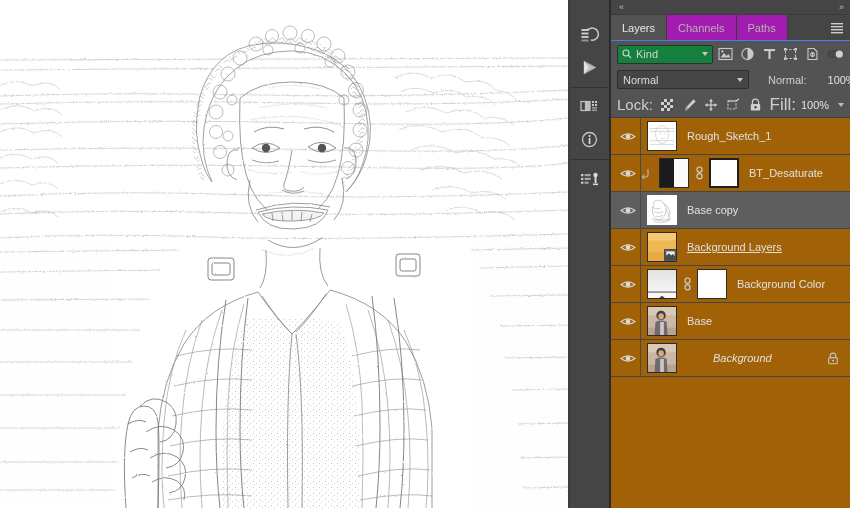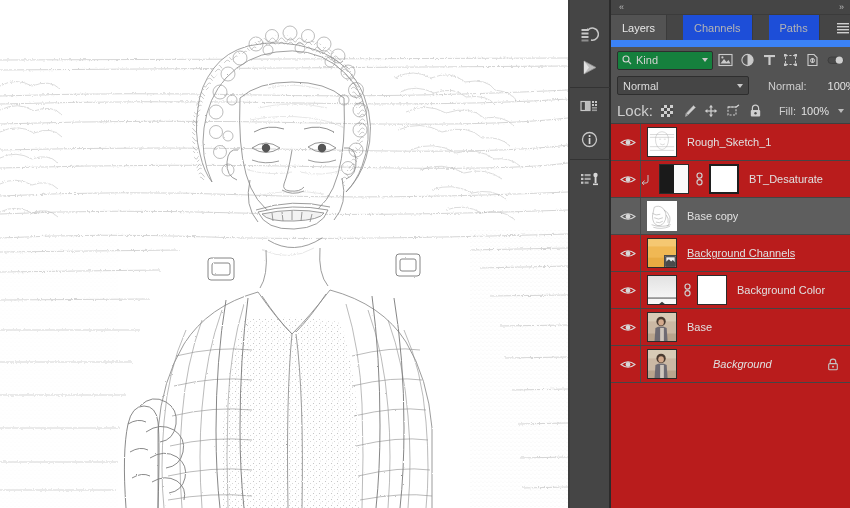--- a/index.html
+++ b/index.html
@@ -49,26 +49,25 @@
   .panel-collapse .dbl{
     position:absolute;left:8px;top:2px;font-size:9px;color:#b9b9b9;line-height:10px;
   }
   .panel-collapse .dbl-r{
     position:absolute;right:6px;top:2px;font-size:9px;color:#b9b9b9;line-height:10px;
   }
 
   
   .tabbar{
     height:25px;background:#454545;display:flex;align-items:stretch;position:relative;
-    border-bottom:7px solid #3b82f6;
-    gap:16px;
+    border-bottom:1px solid #3b82f6;
   }
   .tab{
     padding:0 11px;display:flex;align-items:center;font-size:11px;color:#b4b4b4;
-    background:#1d4ed8;border-right:1px solid #3b3b3b;cursor:default;
+    background:#a21caf;border-right:1px solid #3b3b3b;cursor:default;
   }
   .tab.active{background:#535353;color:#e8e8e8;}
   .tabmenu{
     margin-left:auto;width:26px;display:flex;align-items:center;justify-content:center;
   }
 
   
   .filter-row{
     height:26px;background:#535353;display:flex;align-items:center;
     padding:0 6px;gap:4px;box-sizing:border-box;
@@ -114,24 +113,24 @@
     border-top:4px solid #bdbdbd;
   }
 
   
   .lock-row{
     height:26px;background:#535353;display:flex;align-items:center;padding:0 6px;
     gap:3px;box-sizing:border-box;border-bottom:1px solid #3f3f3f;
   }
   .lock-label{font-size:15px;color:#cfcfcf;margin-right:2px;}
   .lockbtn{width:19px;height:19px;display:flex;align-items:center;justify-content:center;}
-  .fill-label{font-size:11px;color:#cfcfcf;margin-left:auto;white-space:nowrap;}
-
-  
-  .layer-list{flex:1;background:#b91c1c;overflow:hidden;}
+  .fill-label{font-size:17px;color:#cfcfcf;margin-left:auto;white-space:nowrap;}
+
+  
+  .layer-list{flex:1;background:#a16207;overflow:hidden;}
   .layer-row{
     height:37px;display:flex;align-items:center;position:relative;
     border-bottom:1px solid #454545;box-sizing:border-box;padding-left:6px;
   }
   .layer-row.selected{background:#5e5e5e;}
   .eye{
     width:22px;height:37px;display:flex;align-items:center;justify-content:center;flex:0 0 22px;
   }
   .eye-sep{
     position:absolute;left:29px;top:0;bottom:0;width:1px;background:#4a4a4a;
@@ -671,21 +670,21 @@
               <rect y="20" width="30" height="10" fill="#e8ab42"></rect>
             </svg>
             <div class="smart-badge">
               <svg width="9" height="9" viewBox="0 0 9 9">
                 <rect x="0.6" y="0.6" width="7.8" height="7.8" fill="none" stroke="#3a3a3a" stroke-width="0.9"></rect>
                 <path d="M0.6 5 L3.2 2.6 L5 4.4 L6.4 3.2 L8.4 5.4 V8.4 H0.6 Z" fill="#4a4a4a"></path>
               </svg>
             </div>
           </div>
         </div>
-        <div class="layer-name renaming">Background Channels</div>
+        <div class="layer-name renaming">Background Layers</div>
       </div>
 
       <div class="layer-row">
         <div class="eye">
           <svg width="16" height="11" viewBox="0 0 16 11">
             <path d="M1 5.5 Q8 0 15 5.5 Q8 11 1 5.5 Z" fill="none" stroke="#d8d8d8" stroke-width="1.05"></path>
             <circle cx="8" cy="5.5" r="2.4" fill="#d8d8d8"></circle>
           </svg>
         </div>
         <div class="eye-sep"></div>

